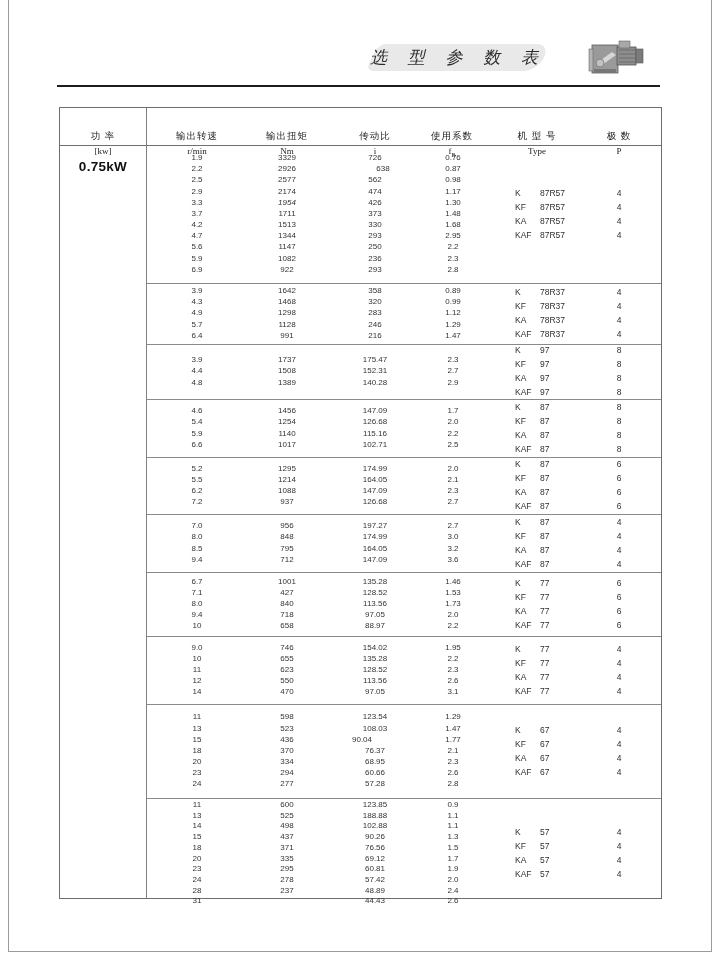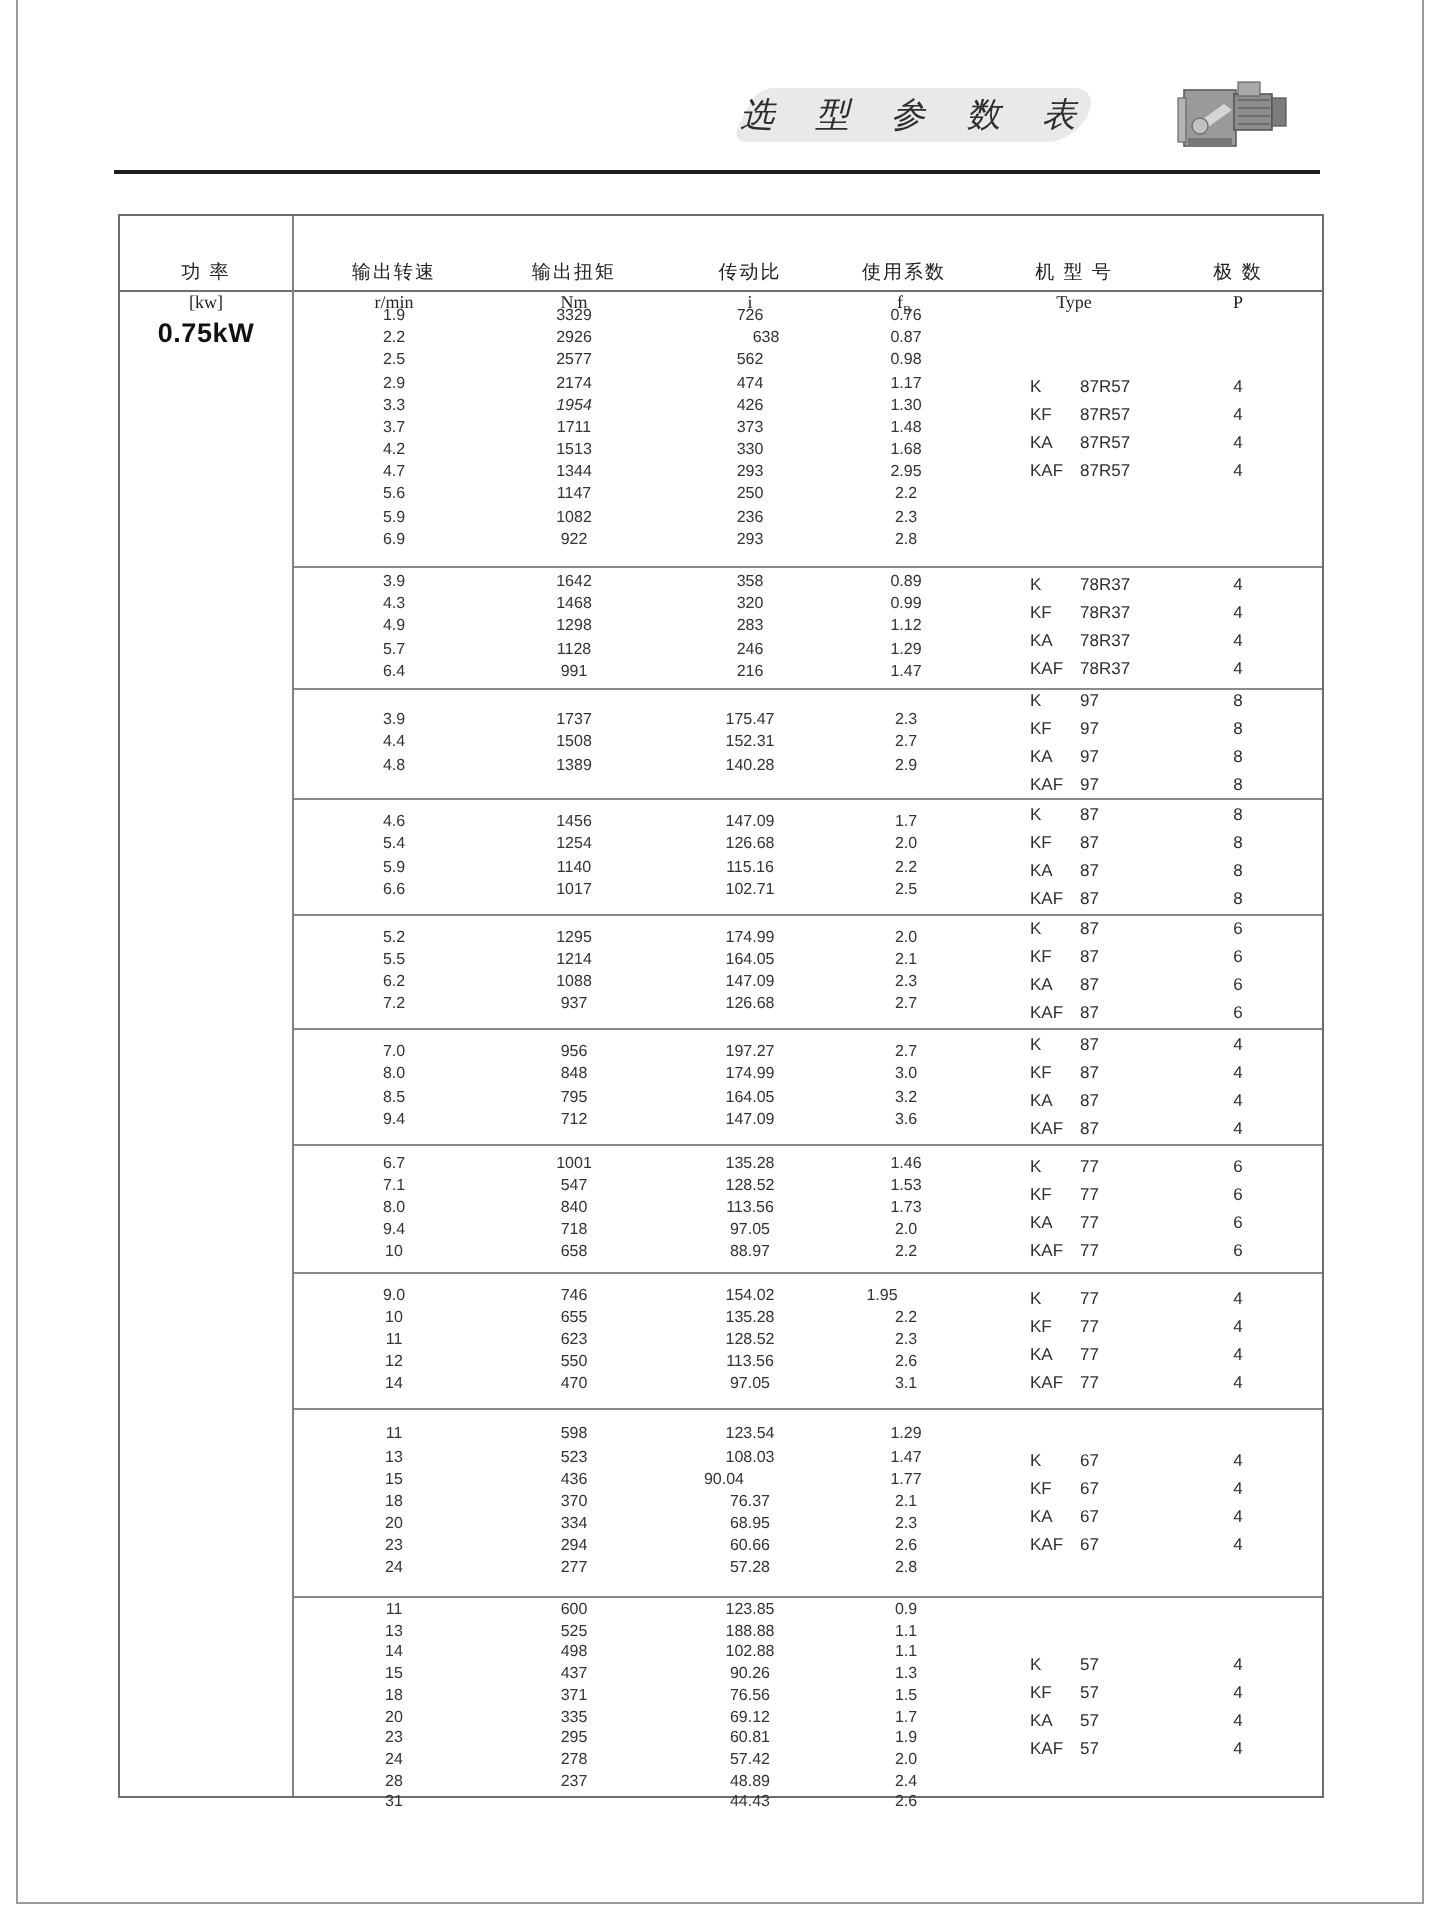--- a/index.html
+++ b/index.html
@@ -426,21 +426,21 @@
         <div class="group" style="height: 63px;">
           <div class="rows">
             <div class="row">
               <span class="cell" style="left: 50px;">6.7</span>
               <span class="cell" style="left: 140px;">1001</span>
               <span class="cell" style="left: 228px;">135.28</span>
               <span class="cell" style="left: 306px;">1.46</span>
             </div>
             <div class="row">
               <span class="cell" style="left: 50px;">7.1</span>
-              <span class="cell" style="left: 140px;">547</span>
+              <span class="cell" style="left: 140px;">427</span>
               <span class="cell" style="left: 228px;">128.52</span>
               <span class="cell" style="left: 306px;">1.53</span>
             </div>
             <div class="row">
               <span class="cell" style="left: 50px;">8.0</span>
               <span class="cell" style="left: 140px;">840</span>
               <span class="cell" style="left: 228px;">113.56</span>
               <span class="cell" style="left: 306px;">1.73</span>
             </div>
             <div class="row">
@@ -468,21 +468,21 @@
             <div class="pole-line">6</div>
             <div class="pole-line">6</div>
           </div>
         </div>
         <div class="group" style="height: 67px;">
           <div class="rows">
             <div class="row">
               <span class="cell" style="left: 50px;">9.0</span>
               <span class="cell" style="left: 140px;">746</span>
               <span class="cell" style="left: 228px;">154.02</span>
-              <span class="cell" style="left: 294px;">1.95</span>
+              <span class="cell" style="left: 306px;">1.95</span>
             </div>
             <div class="row">
               <span class="cell" style="left: 50px;">10</span>
               <span class="cell" style="left: 140px;">655</span>
               <span class="cell" style="left: 228px;">135.28</span>
               <span class="cell" style="left: 306px;">2.2</span>
             </div>
             <div class="row">
               <span class="cell" style="left: 50px;">11</span>
               <span class="cell" style="left: 140px;">623</span>

